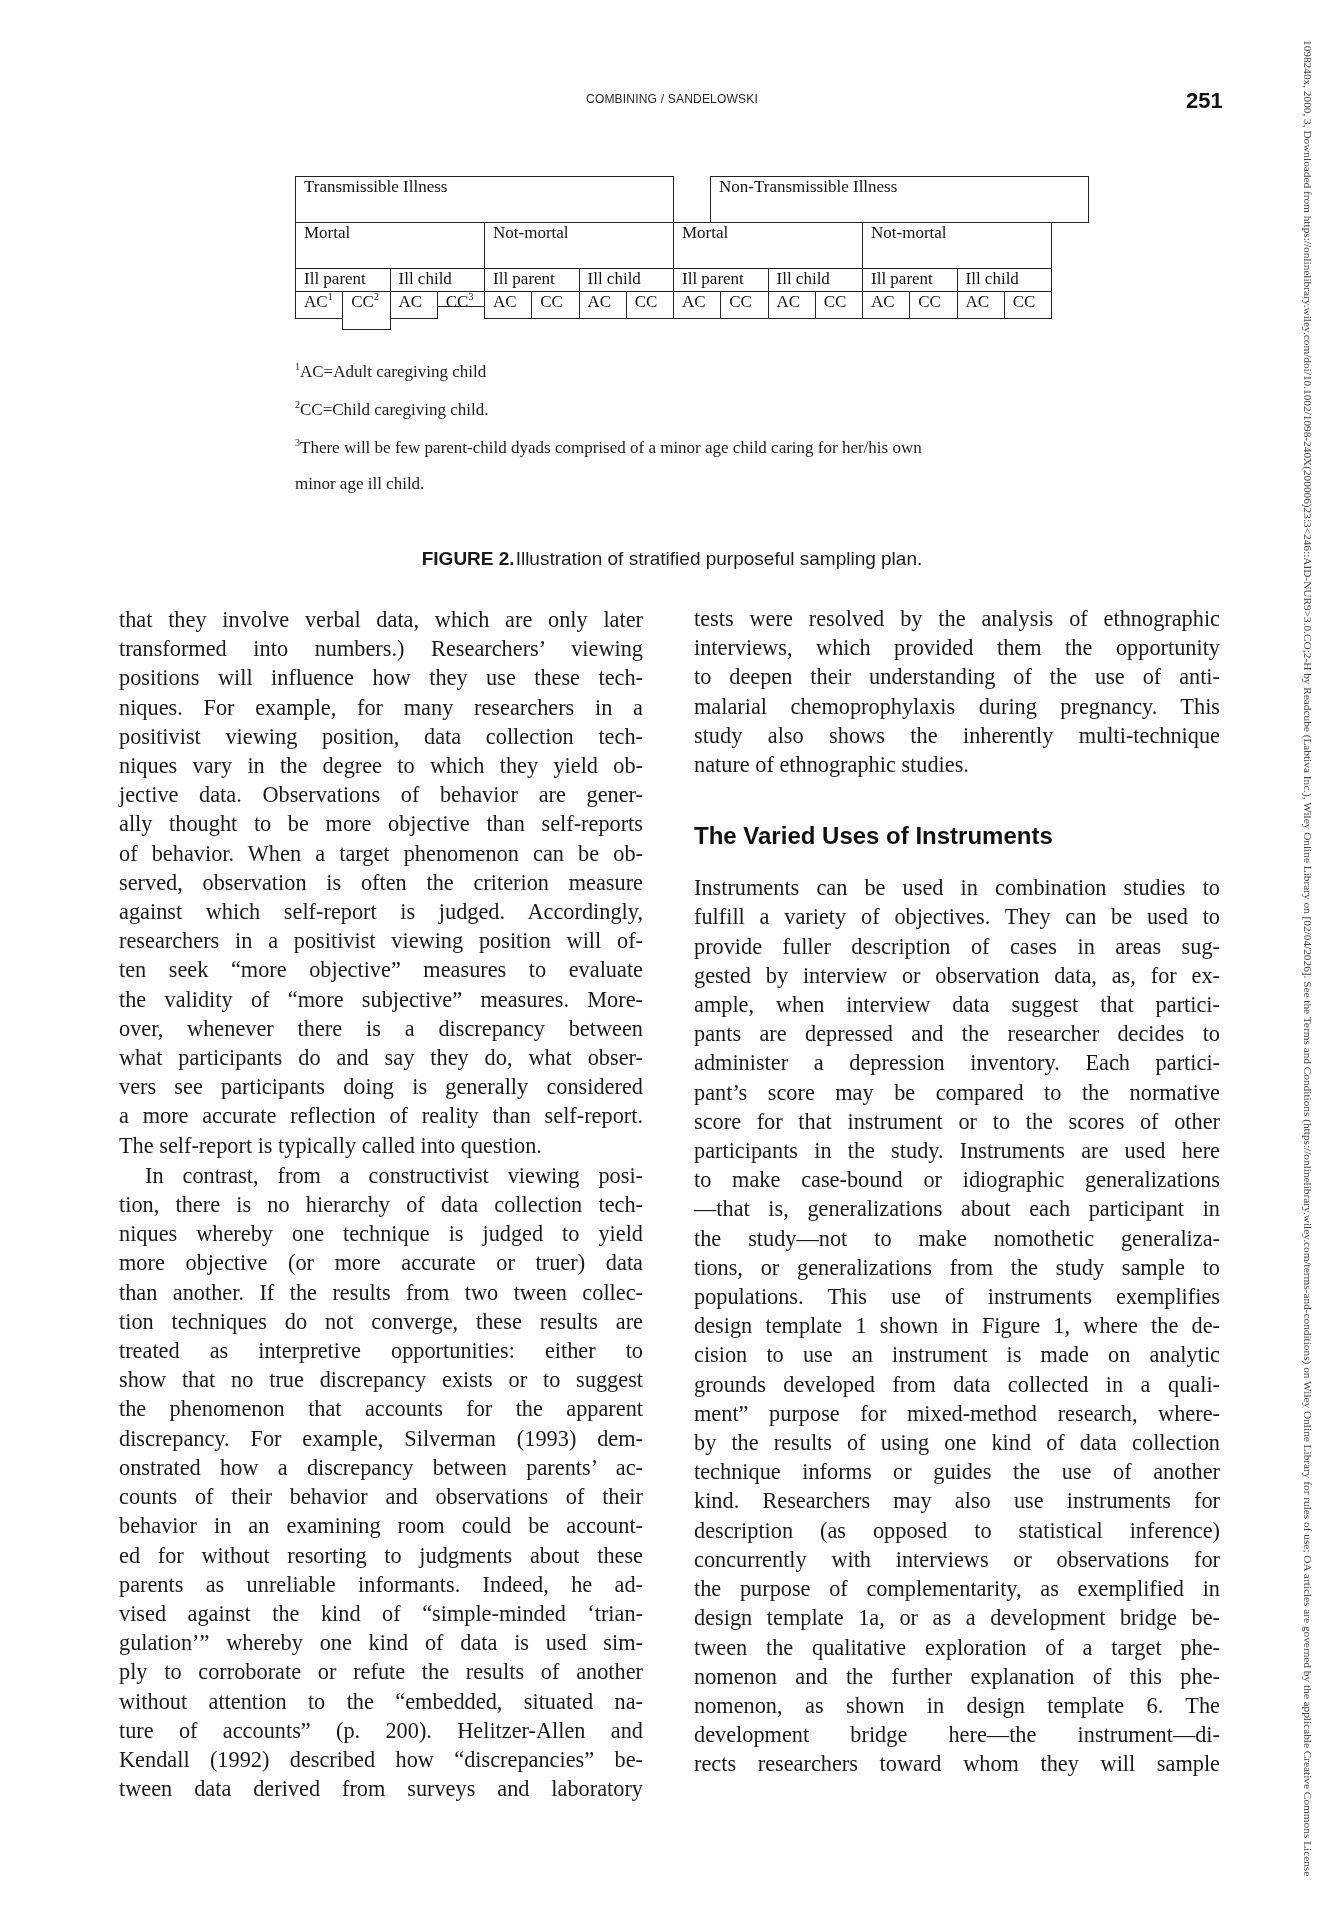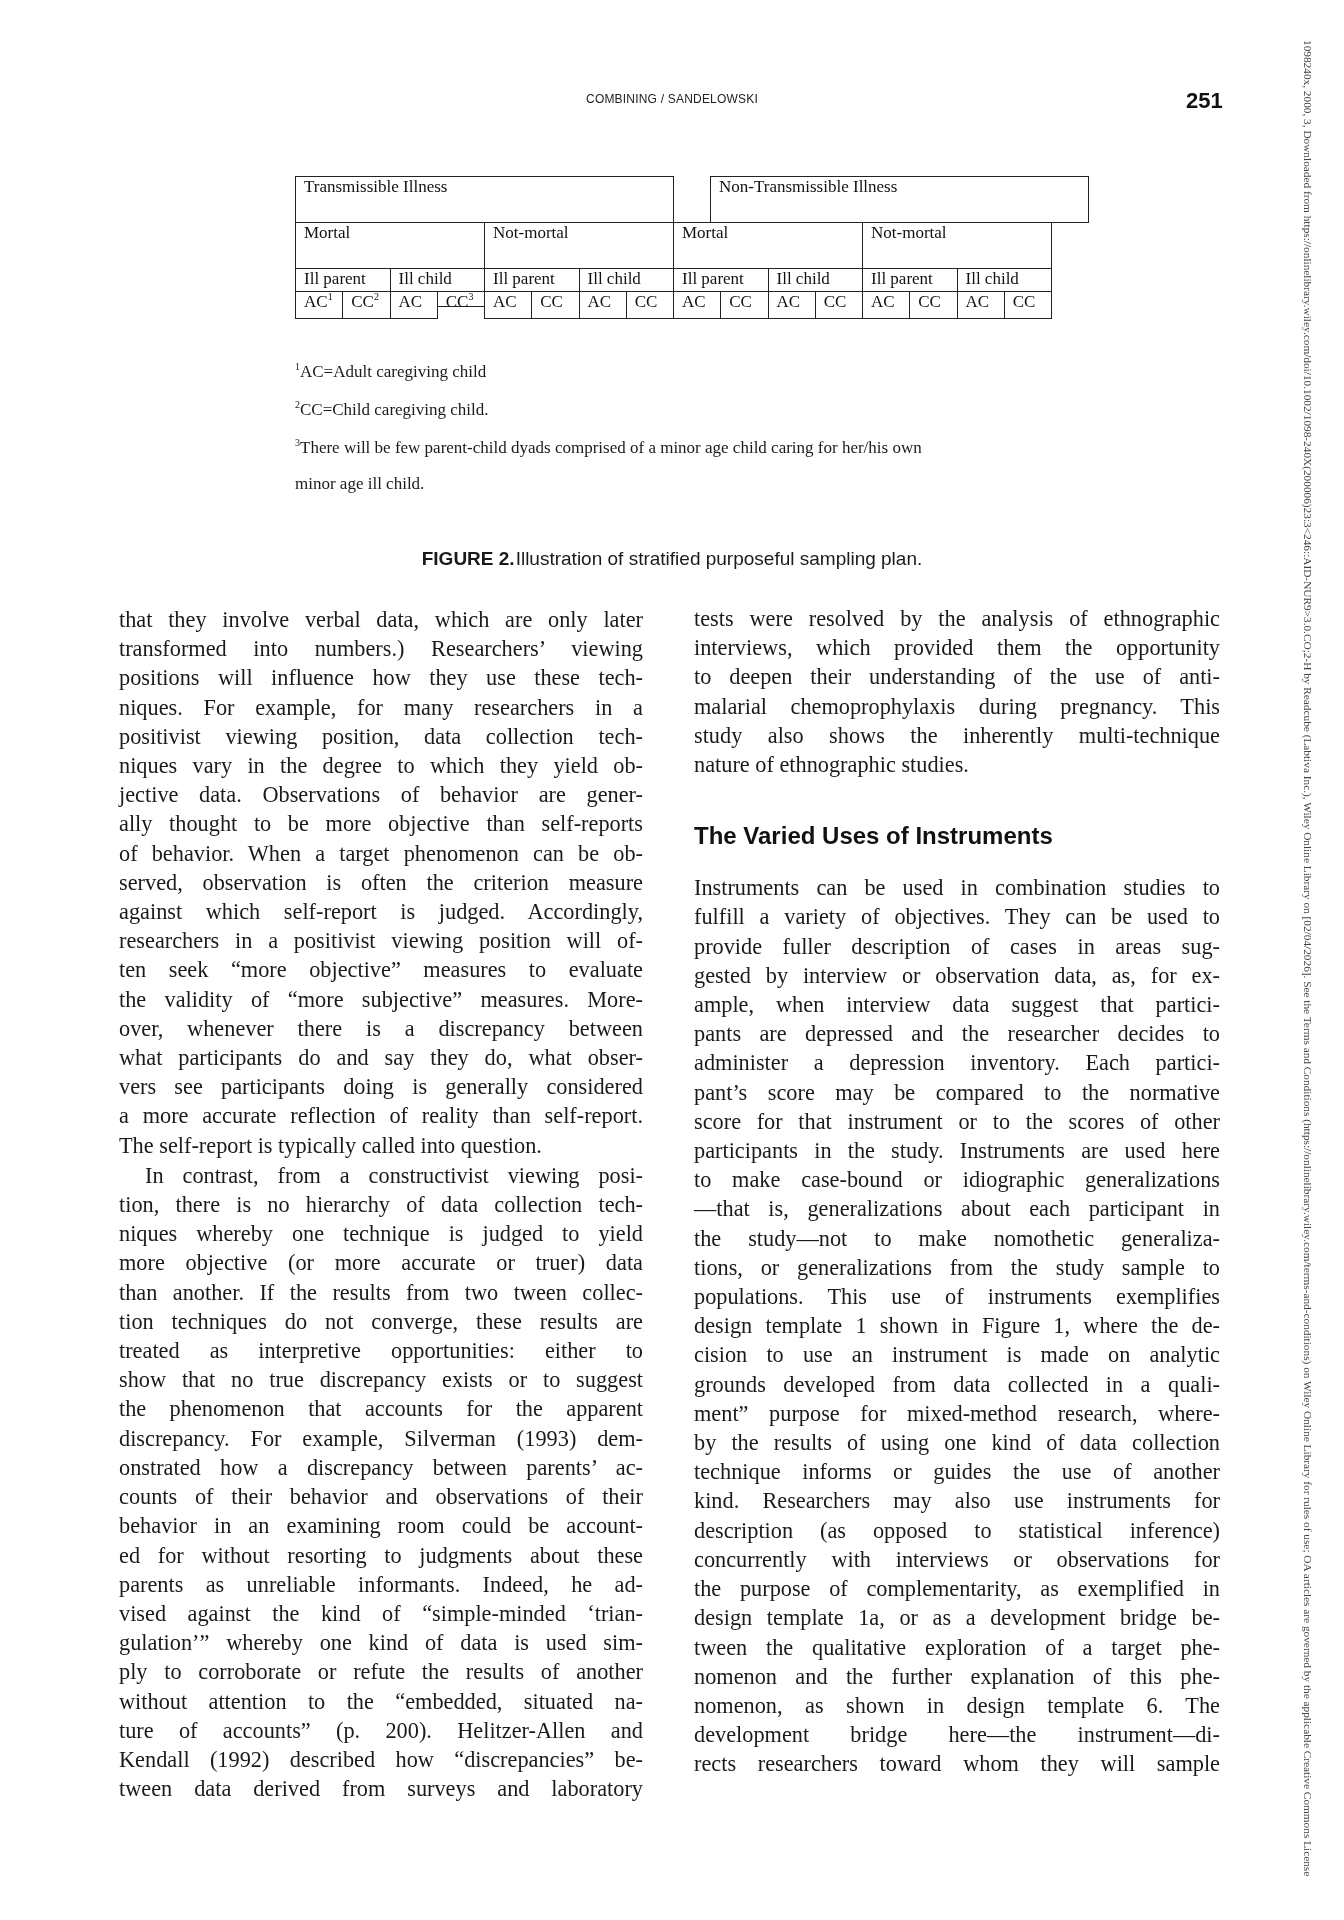--- a/index.html
+++ b/index.html
@@ -55,21 +55,21 @@
     <div class="cell" style="left: 567px; top: 46px; width: 190px; height: 47px;"><span>Not-mortal</span></div>
     <div class="cell" style="left: 0px; top: 92px; width: 95.5px; height: 24px;"><span>Ill parent</span></div>
     <div class="cell" style="left: 94.5px; top: 92px; width: 95.5px; height: 24px;"><span>Ill child</span></div>
     <div class="cell" style="left: 189px; top: 92px; width: 95.5px; height: 24px;"><span>Ill parent</span></div>
     <div class="cell" style="left: 283.5px; top: 92px; width: 95.5px; height: 24px;"><span>Ill child</span></div>
     <div class="cell" style="left: 378px; top: 92px; width: 95.5px; height: 24px;"><span>Ill parent</span></div>
     <div class="cell" style="left: 472.5px; top: 92px; width: 95.5px; height: 24px;"><span>Ill child</span></div>
     <div class="cell" style="left: 567px; top: 92px; width: 95.5px; height: 24px;"><span>Ill parent</span></div>
     <div class="cell" style="left: 661.5px; top: 92px; width: 95.5px; height: 24px;"><span>Ill child</span></div>
     <div class="cell" style="left: 0px; top: 115px; width: 48.25px; height: 28px;"><span>AC</span><sup>1</sup></div>
-    <div class="cell" style="left: 47.25px; top: 115px; width: 48.25px; height: 28px;"><span>CC</span><sup>2</sup></div>
+    <div class="cell" style="left: 47.25px; top: 115px; width: 48.25px; height: 39px;"><span>CC</span><sup>2</sup></div>
     <div class="cell" style="left: 94.5px; top: 115px; width: 48.25px; height: 28px;"><span>AC</span></div>
     <div class="cell" style="left: 141.75px; top: 115px; width: 48.25px; height: 16px;"><span>CC</span><sup>3</sup></div>
     <div class="cell" style="left: 189px; top: 115px; width: 48.25px; height: 28px;"><span>AC</span></div>
     <div class="cell" style="left: 236.25px; top: 115px; width: 48.25px; height: 28px;"><span>CC</span></div>
     <div class="cell" style="left: 283.5px; top: 115px; width: 48.25px; height: 28px;"><span>AC</span></div>
     <div class="cell" style="left: 330.75px; top: 115px; width: 48.25px; height: 28px;"><span>CC</span></div>
     <div class="cell" style="left: 378px; top: 115px; width: 48.25px; height: 28px;"><span>AC</span></div>
     <div class="cell" style="left: 425.25px; top: 115px; width: 48.25px; height: 28px;"><span>CC</span></div>
     <div class="cell" style="left: 472.5px; top: 115px; width: 48.25px; height: 28px;"><span>AC</span></div>
     <div class="cell" style="left: 519.75px; top: 115px; width: 48.25px; height: 28px;"><span>CC</span></div>

